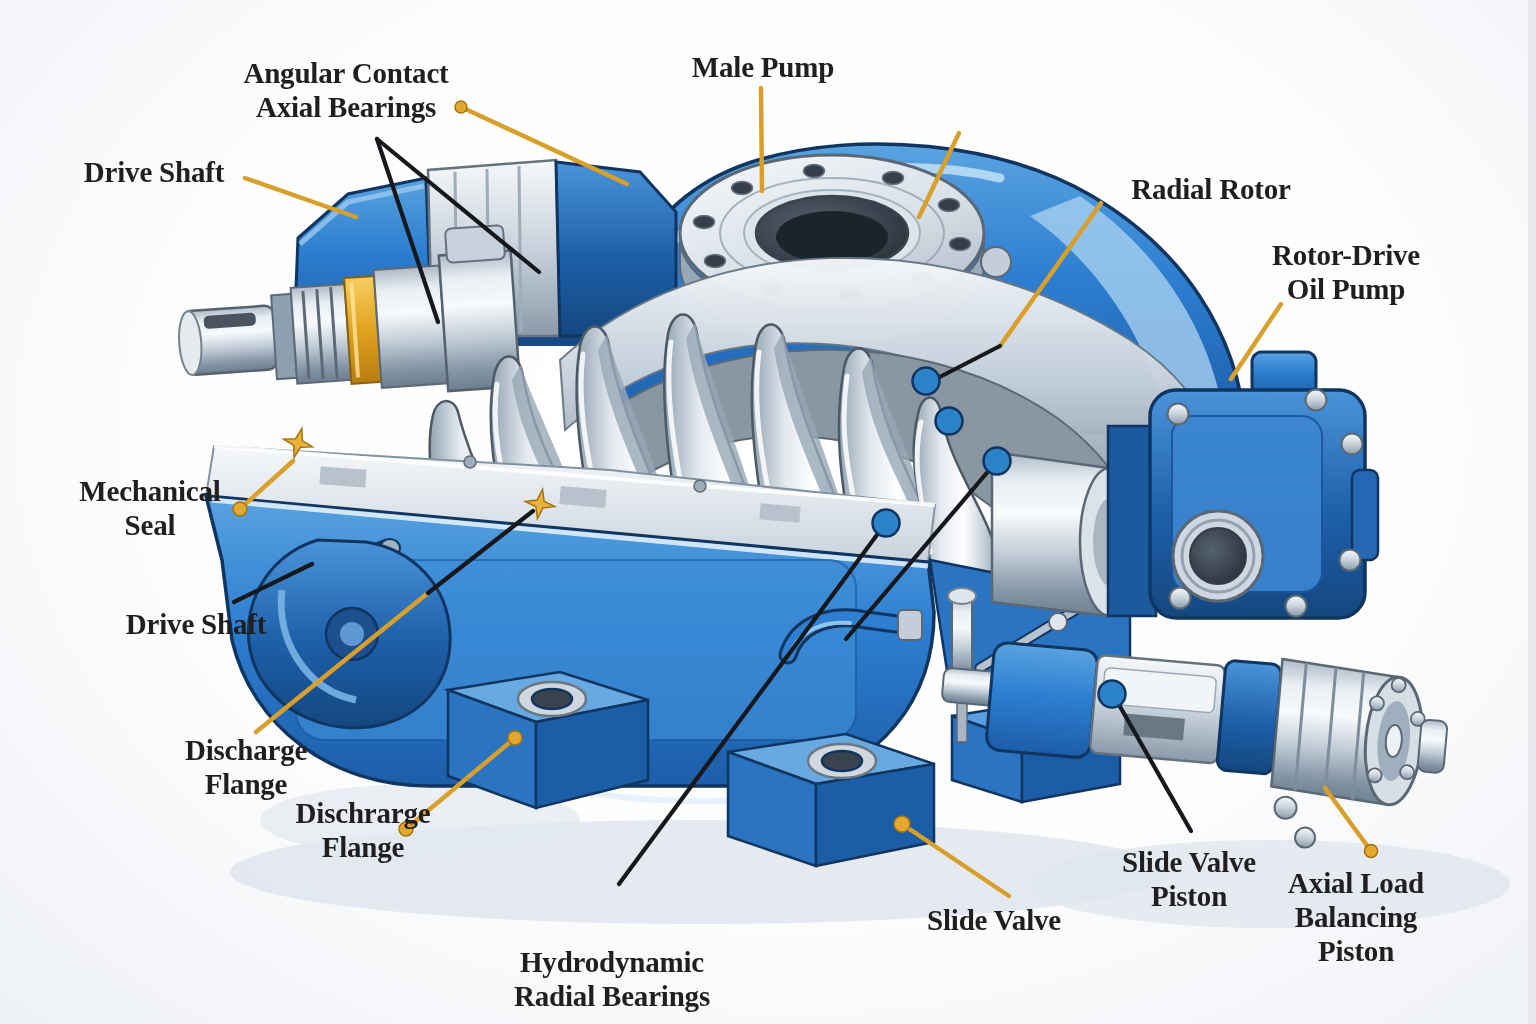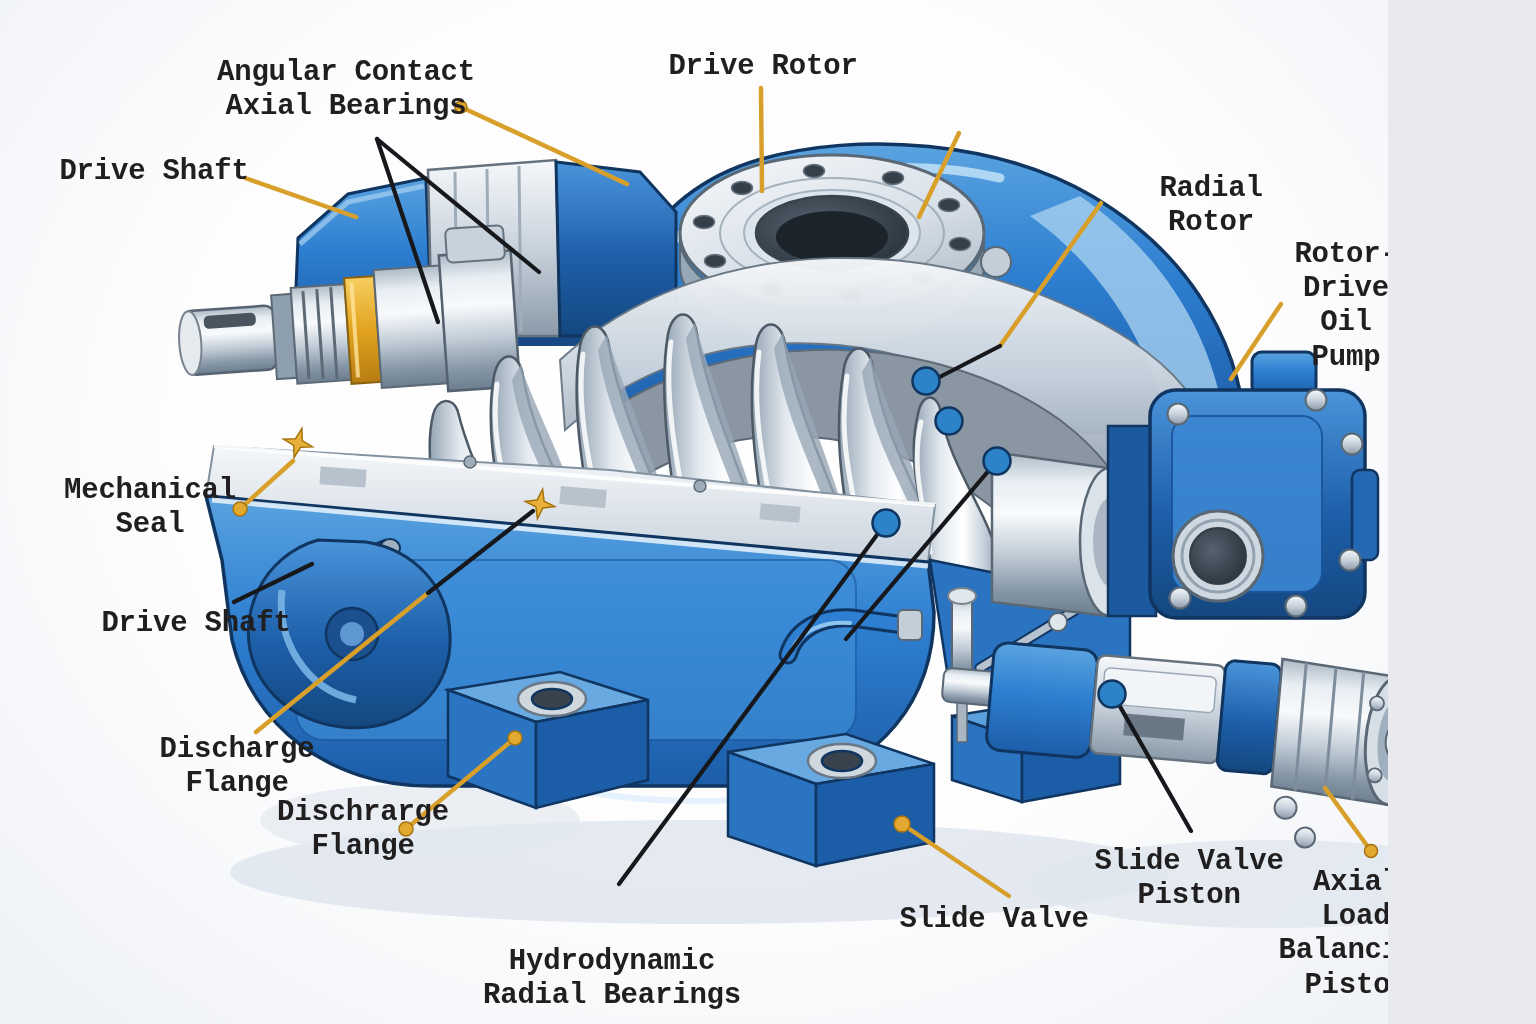--- a/index.html
+++ b/index.html
@@ -1,18 +1,18 @@
 <!DOCTYPE html>
 <html><head>
 <meta charset="utf-8">
 <style>
   html,body{margin:0;padding:0;background:#e8eaee;}
-  .stage{position:relative;width:1388px;height:1024px;overflow:hidden;
+  .stage{position:relative;width:1528px;height:1024px;overflow:hidden;
          background:radial-gradient(ellipse at 52% 42%, #ffffff 0%, #fdfdfe 55%, #eef1f5 100%);
-         font-family:Liberation Mono, monospace;}
+         font-family:Liberation Serif, serif;}
   .stage svg{position:absolute;left:0;top:0;}
   .lbl{position:absolute;transform:translateX(-50%);text-align:center;
        white-space:pre-line;font-weight:700;font-size:29px;line-height:1.18;
        letter-spacing:-0.2px;color:#201e1f;}
 </style>
 </head>
 <body>
 
 <div class="stage">
 
@@ -304,28 +304,28 @@
   </g>
   <g fill="#e8b23a" stroke="#a5740f" stroke-width="1.5">
     <path d="M 0,-15 L 3.5,-3.5 L 15,0 L 3.5,3.5 L 0,15 L -3.5,3.5 L -15,0 L -3.5,-3.5 Z" transform="translate(298,443) rotate(15)"></path>
     <path d="M 0,-15 L 3.5,-3.5 L 15,0 L 3.5,3.5 L 0,15 L -3.5,3.5 L -15,0 L -3.5,-3.5 Z" transform="translate(540,504) rotate(10)"></path>
   </g>
 </svg>
 
 <div class="lbl" style="left:346px;top:56px">Angular Contact
 Axial Bearings</div>
 <div class="lbl" style="left:154px;top:155px">Drive Shaft</div>
-<div class="lbl" style="left:763px;top:50px">Drive Rotor</div>
+<div class="lbl" style="left:763px;top:50px">Male Pump</div>
 <div class="lbl" style="left:1211px;top:172px">Radial Rotor</div>
 <div class="lbl" style="left:1346px;top:238px">Rotor-Drive
 Oil Pump</div>
 <div class="lbl" style="left:150px;top:474px">Mechanical
 Seal</div>
 <div class="lbl" style="left:196px;top:607px">Drive Shaft</div>
-<div class="lbl" style="left:237px;top:733px">Discharge
+<div class="lbl" style="left:246px;top:733px">Discharge
 Flange</div>
 <div class="lbl" style="left:363px;top:796px">Dischrarge
 Flange</div>
 <div class="lbl" style="left:612px;top:945px">Hydrodynamic
 Radial Bearings</div>
 <div class="lbl" style="left:994px;top:903px">Slide Valve</div>
 <div class="lbl" style="left:1189px;top:845px">Slide Valve
 Piston</div>
 <div class="lbl" style="left:1356px;top:866px">Axial Load
 Balancing

